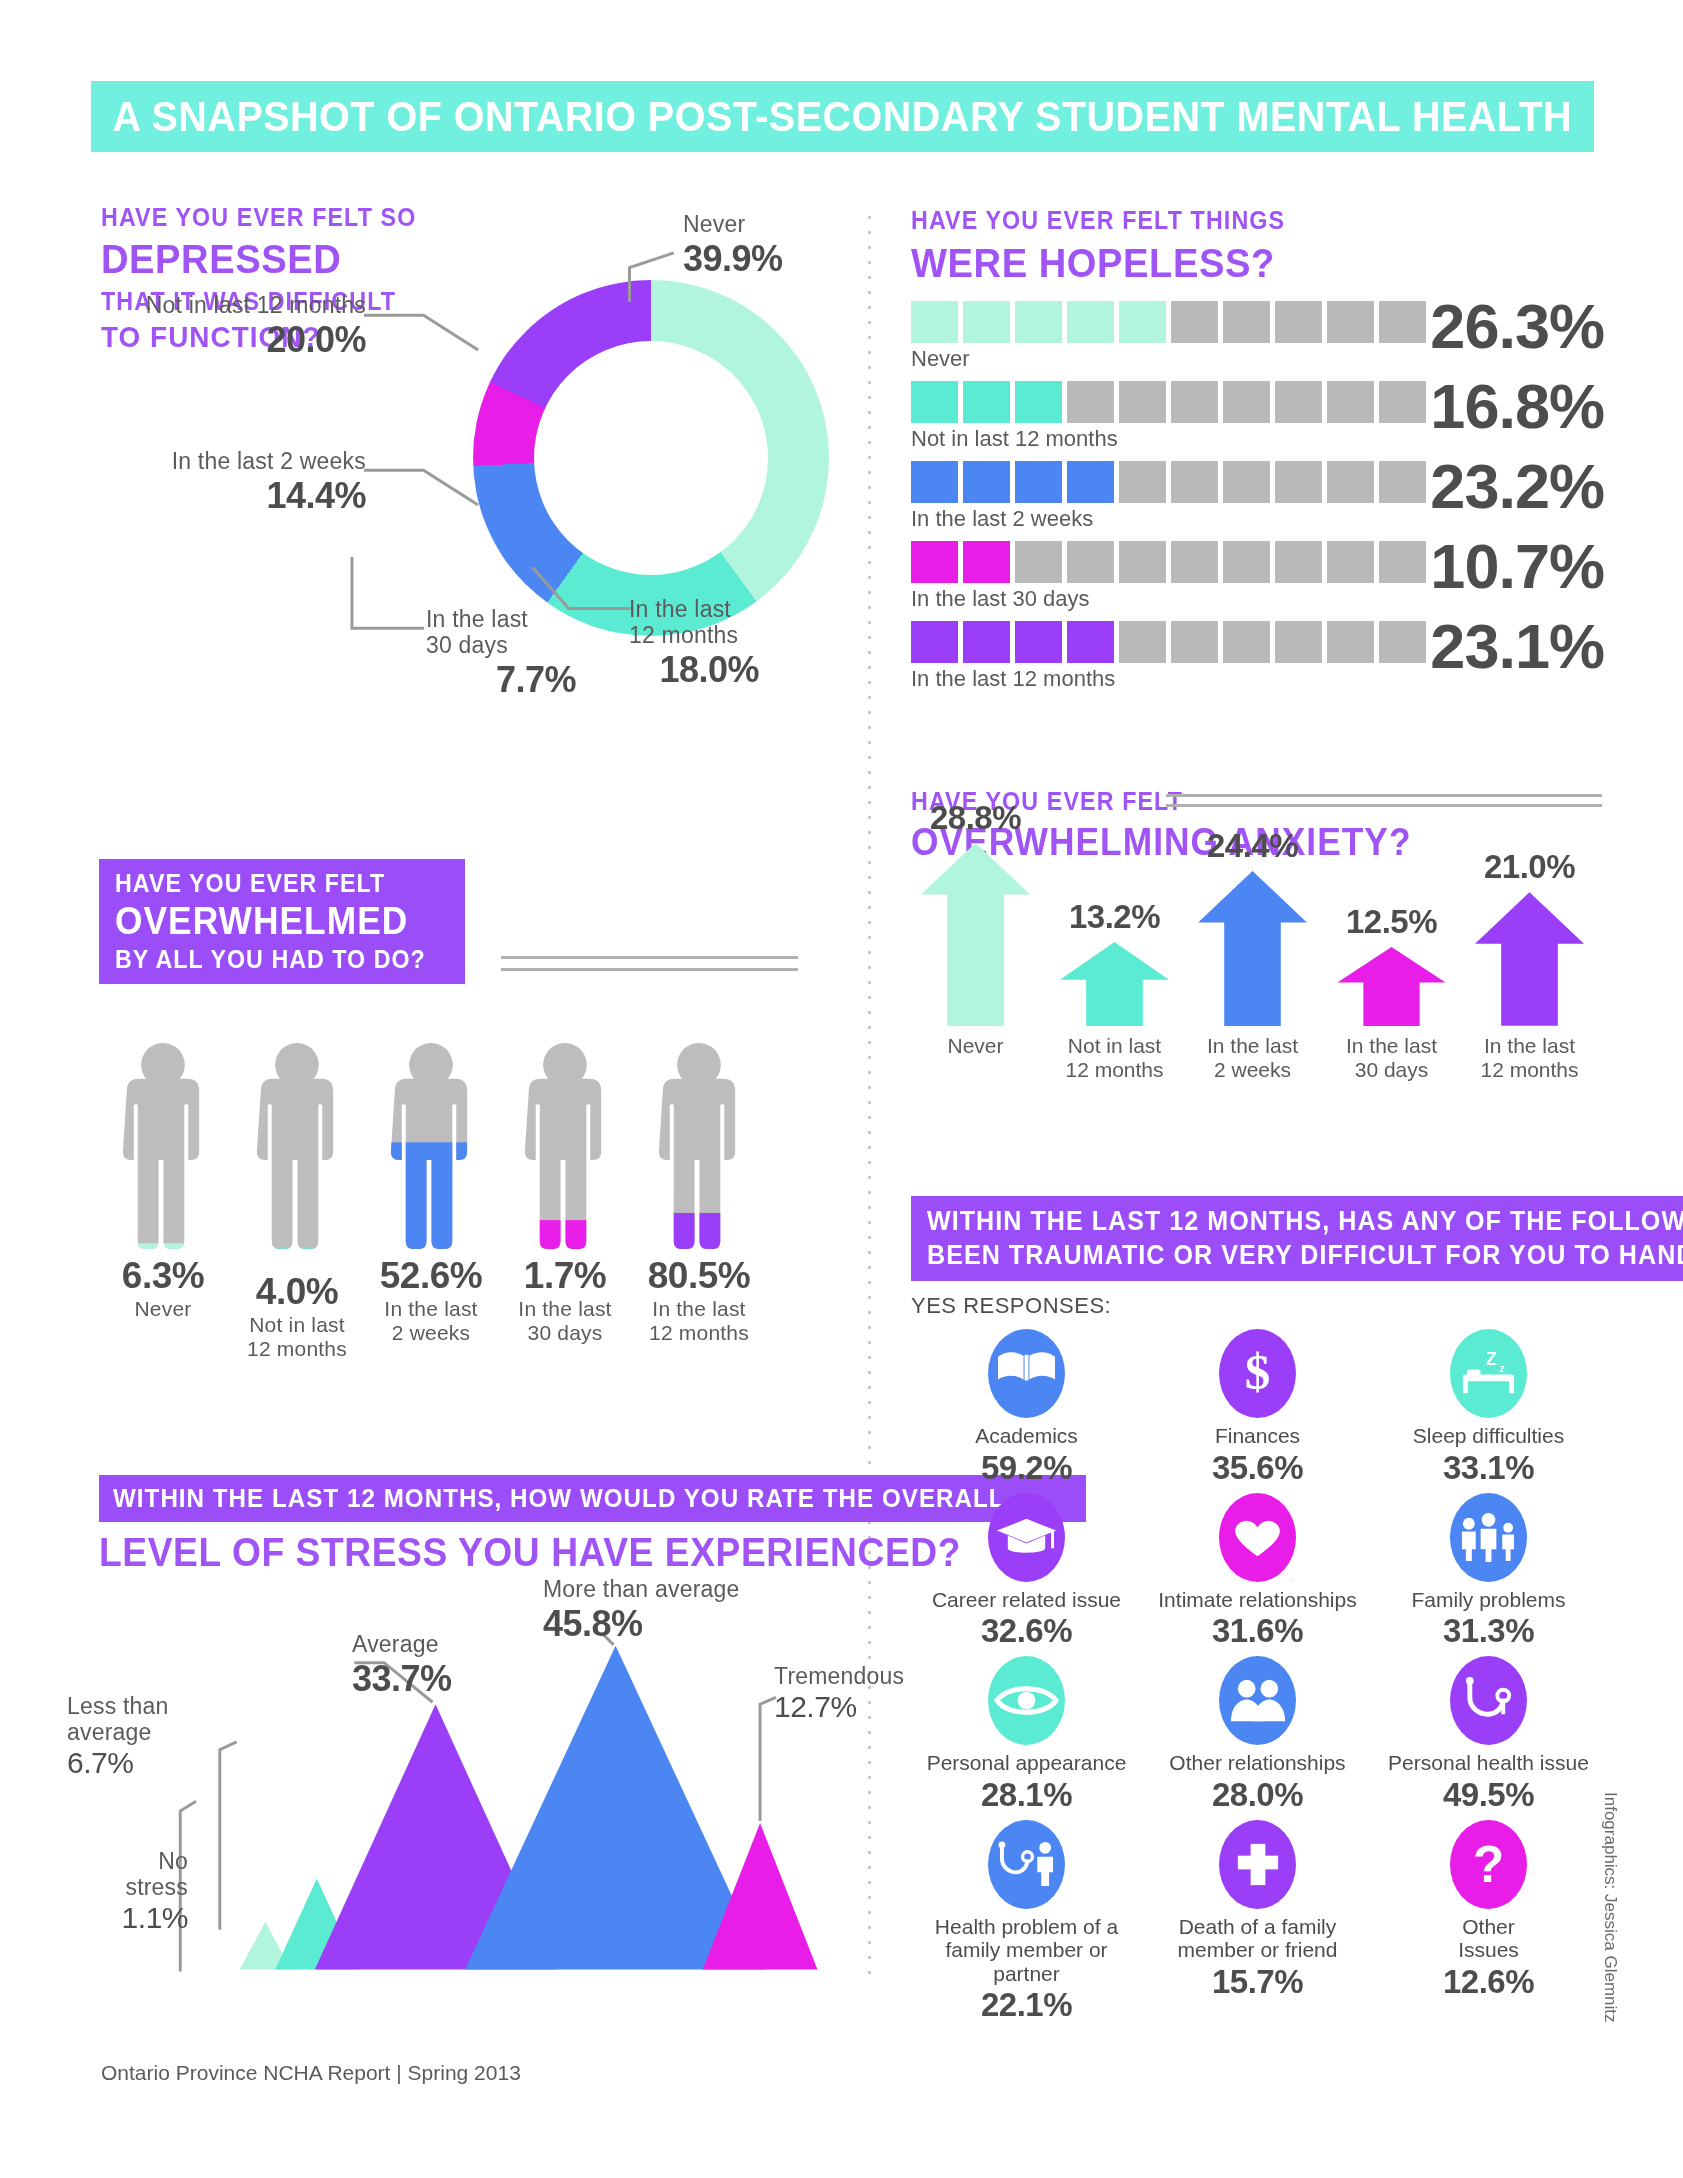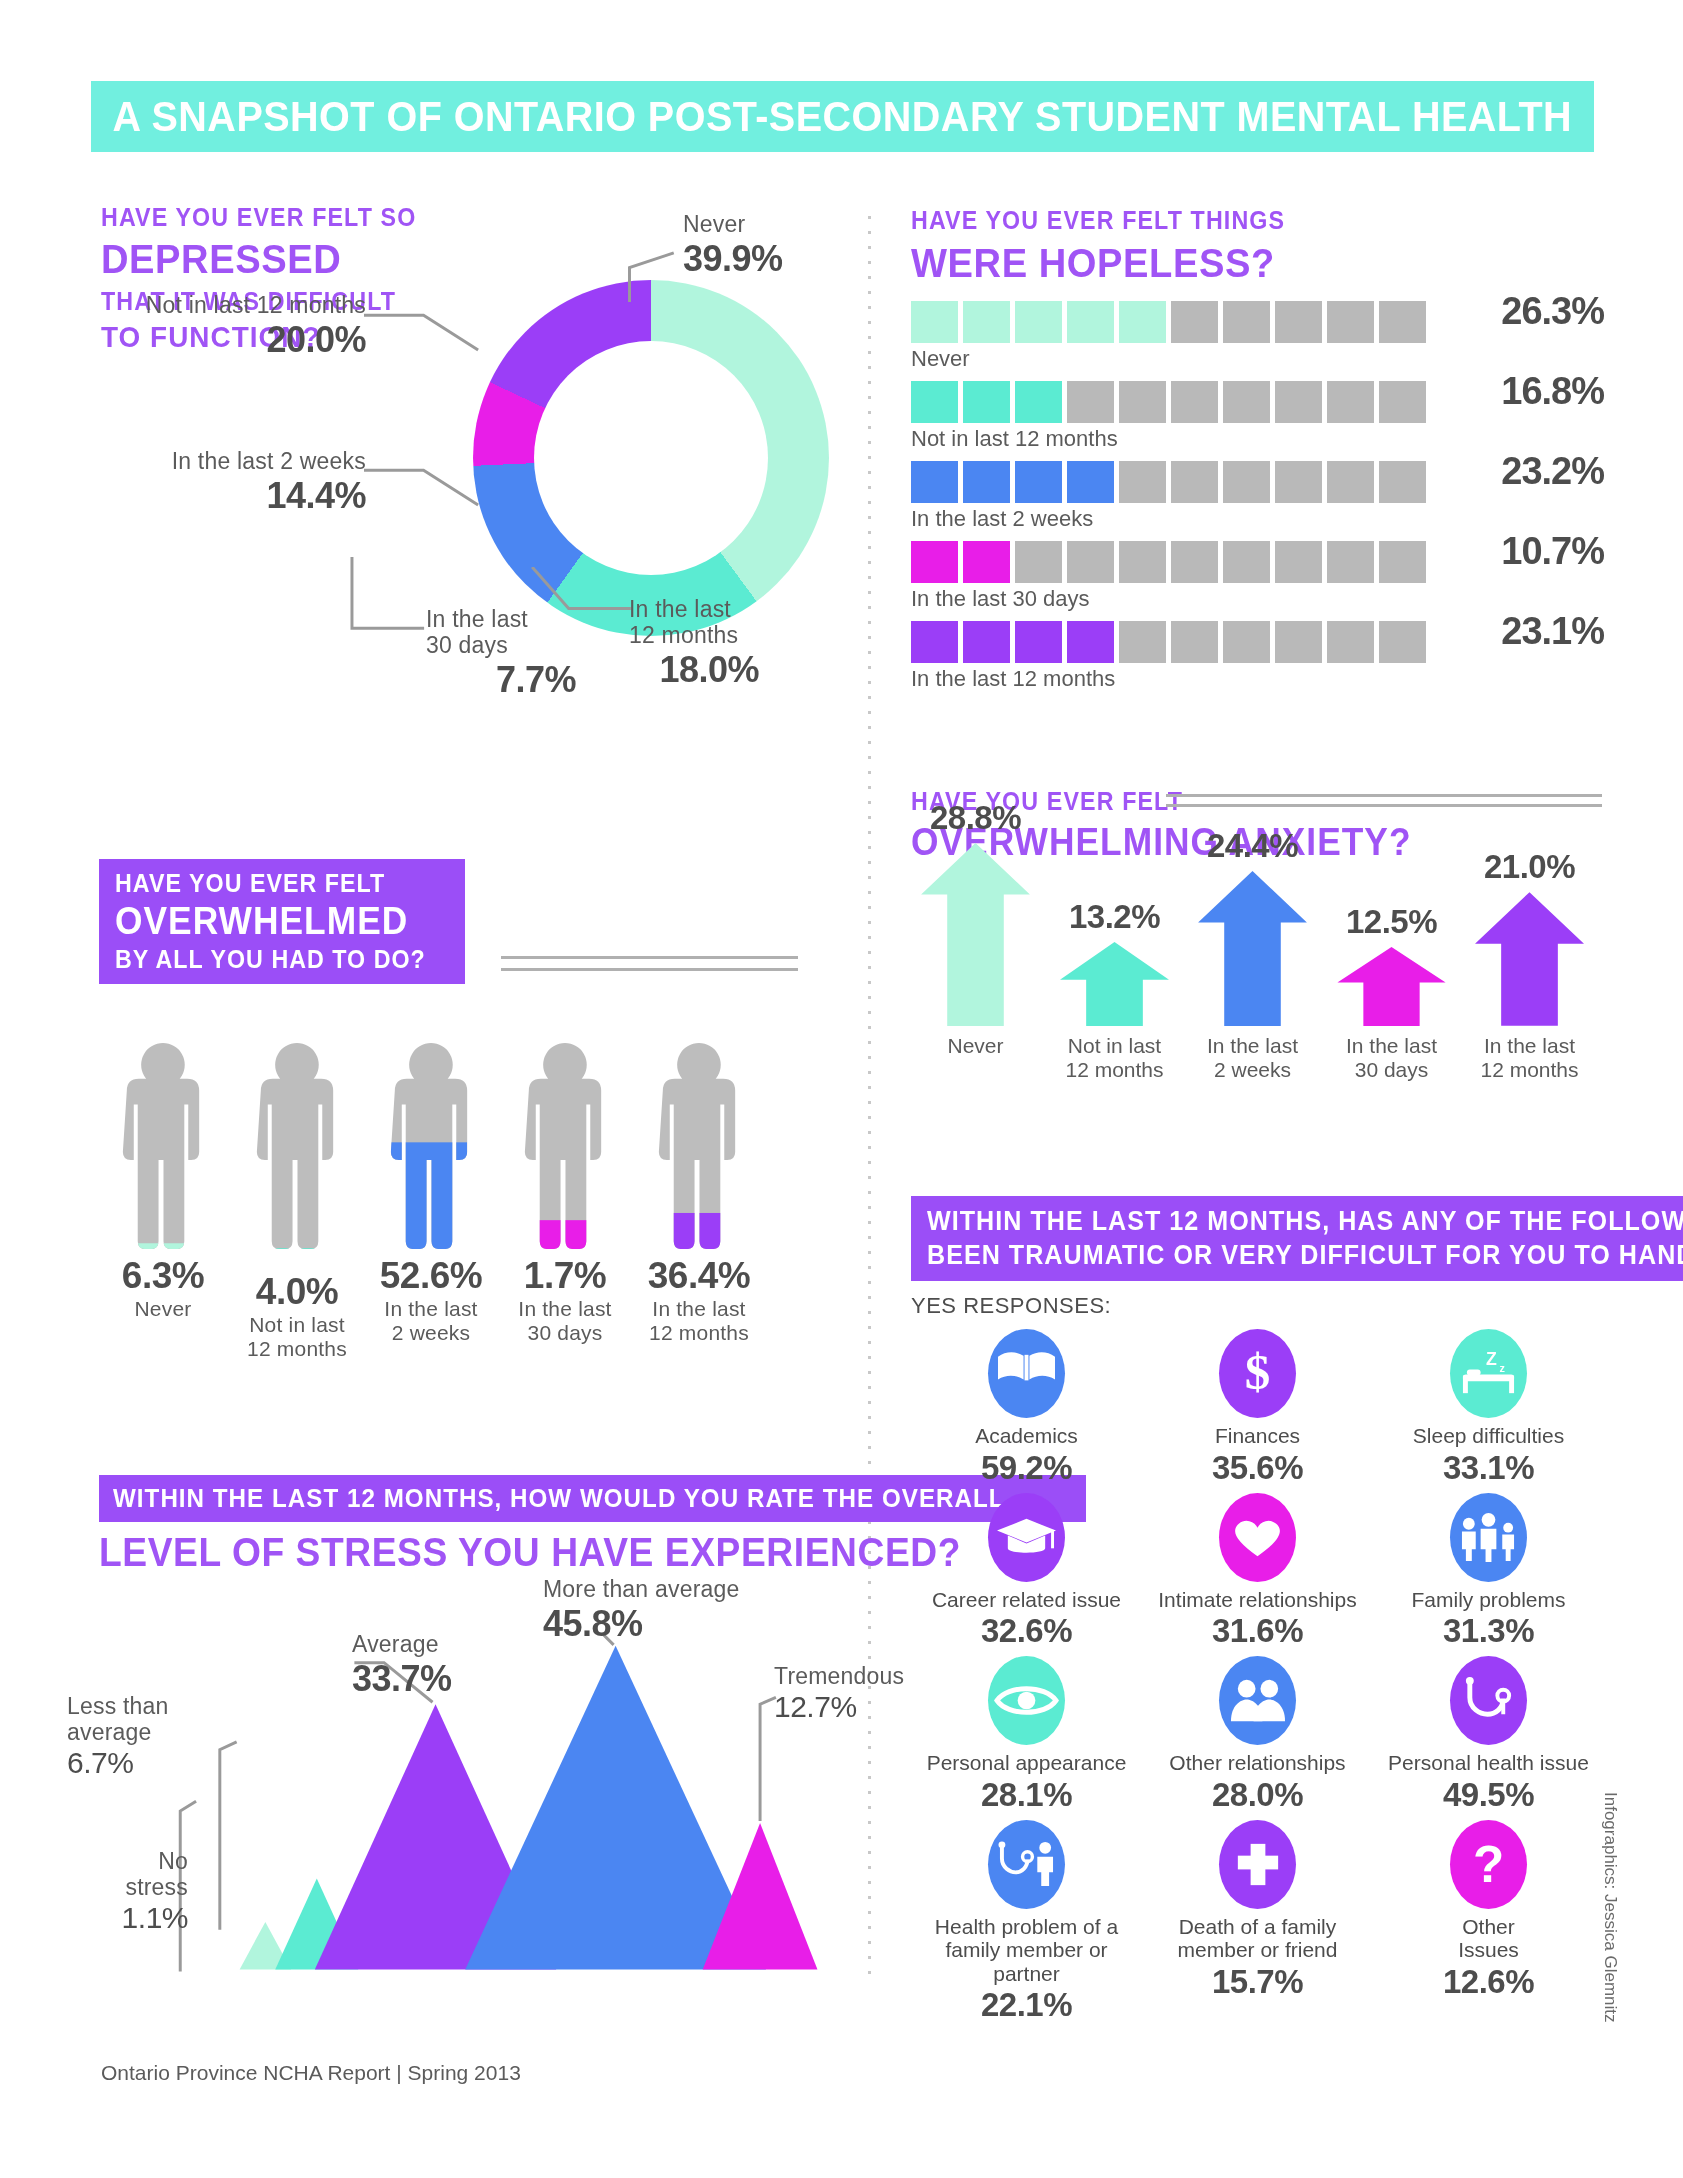--- a/index.html
+++ b/index.html
@@ -60,21 +60,21 @@
   .donut::after {
     content:""; position:absolute; left:61px; top:61px; width:234px; height:234px;
     background:#fff; border-radius:50%;
   }
 
   
   #q2 { position: absolute; left: 911px; top: 206px; width: 693px; }
   .blockbar-row { position: relative; margin-bottom: 9px; }
   .blocks { display: flex; gap: 5px; }
   .blk { width: 47px; height: 42px; background: #b9b9b9; }
-  .blockbar-val { position: absolute; right: 0; top: -11px; font-size: 38px; font-weight: 700; color: #4d4d4d; letter-spacing: -1px;}
+  .blockbar-val { position: absolute; right: 0; top: -11px; font-size: 63px; font-weight: 700; color: #4d4d4d; letter-spacing: -1px;}
   .blockbar-lbl { font-size: 22px; color: #5b5b5b; font-weight: 300; margin-top: 3px; }
 
   
   #q3 { position: absolute; left: 911px; top: 787px; width: 693px; height: 376px; }
   .arrow-area { position: absolute; left: 0; top: 104px; width: 693px; height: 188px; }
   .arrow-col { position: absolute; bottom: 53px; text-align: center; }
   .arrow-val { position: absolute; bottom: 100%; left: 50%; transform: translateX(-50%);
                margin-bottom: 6px; font-size: 33px; font-weight: 700; color: #4d4d4d;
                letter-spacing: -0.5px; white-space: nowrap; }
   .arrow-lbl { position: absolute; top: 100%; left: 50%; transform: translateX(-50%);
@@ -360,21 +360,21 @@
           <svg width="112" height="218" viewBox="0 0 113 220">
             <defs>
               <clipPath id="pc4">
                 <path d="M56.5 4 a22 22 0 1 1 -0.1 0 Z M20 52 q0-12 12-12 h49 q12 0 12 12 v62 q0 8-8 8 h-3 v-8 v-48 h-4 v48 v90 q0 8-8 8 h-5 q-8 0-8-8 v-82 h-5 v82 q0 8-8 8 h-5 q-8 0-8-8 v-90 v-48 h-4 v48 v8 h-3 q-8 0-8-8 Z"></path>
               </clipPath>
             </defs>
             <path d="M56.5 4 a22 22 0 1 1 -0.1 0 Z M20 52 q0-12 12-12 h49 q12 0 12 12 v62 q0 8-8 8 h-3 v-8 v-48 h-4 v48 v90 q0 8-8 8 h-5 q-8 0-8-8 v-82 h-5 v82 q0 8-8 8 h-5 q-8 0-8-8 v-90 v-48 h-4 v48 v8 h-3 q-8 0-8-8 Z" fill="#bdbdbd"></path>
             <rect x="0" y="175.56" width="113" height="44.44" fill="#9b3ef7" clip-path="url(#pc4)"></rect>
           </svg>
           <div class="person-stat">
-            <div class="pct-txt" style="font-size: 37px;">36.4%</div>
+            <div class="pct-txt" style="font-size: 37px;">80.5%</div>
             <div class="label-txt" style="font-size: 21px; line-height: 1.12;">In the last<br>12 months</div>
           </div>
         </div>
       </div>
   </div>
 
   <div id="q5">
     <div class="banner" style="padding:8px 14px">
       <span class="banner-line" style="font-size:26px">WITHIN THE LAST 12 MONTHS,  HOW WOULD YOU RATE THE OVERALL</span>
     </div>

